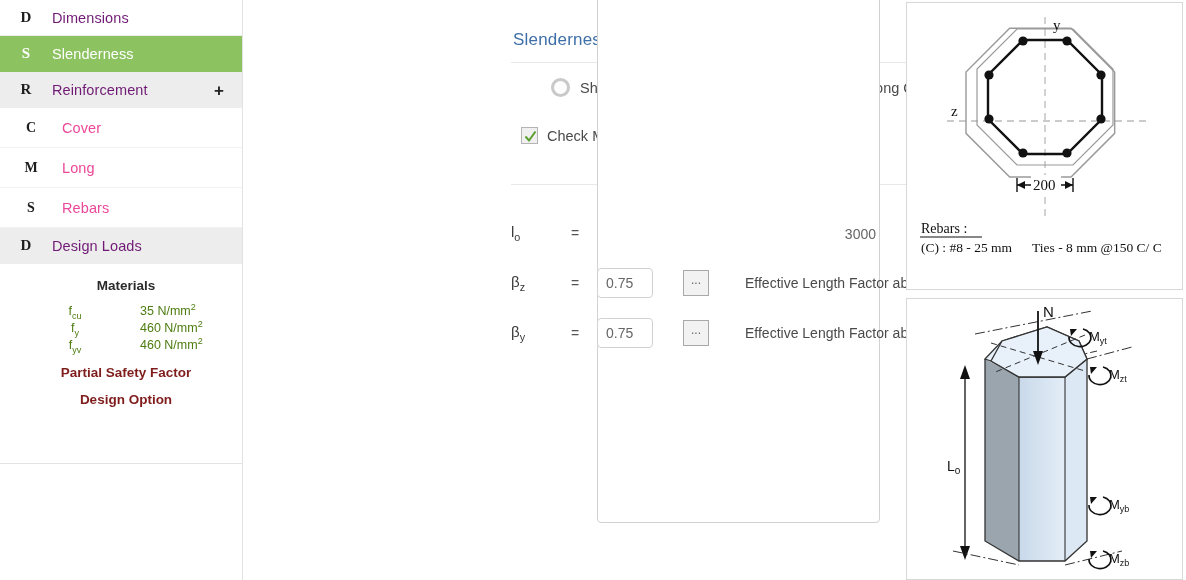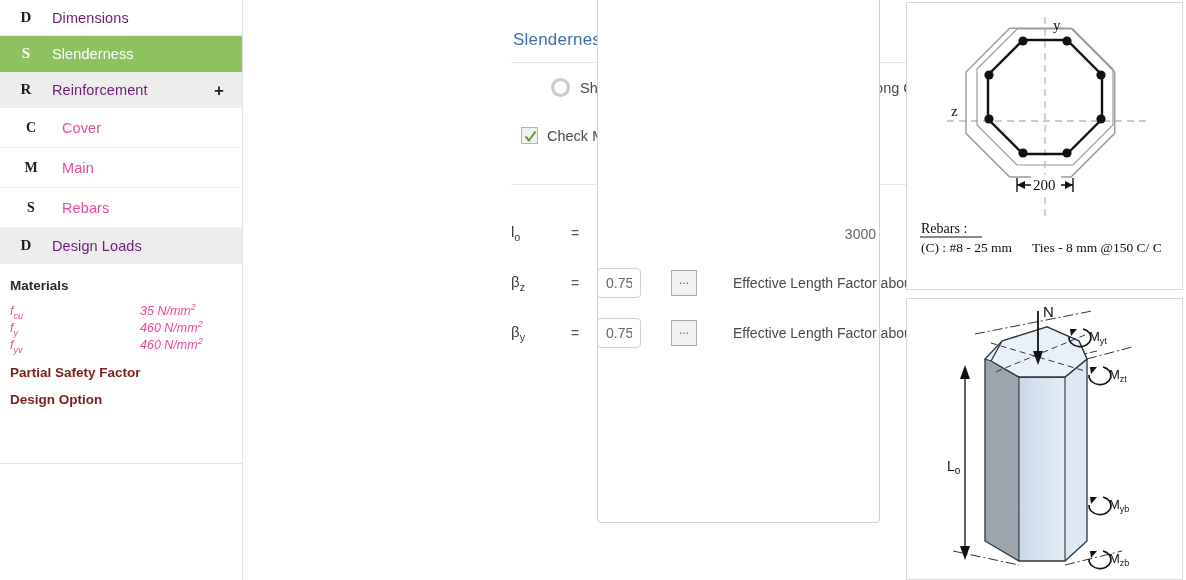--- a/index.html
+++ b/index.html
@@ -36,25 +36,25 @@
   .nav-item .label{font-size:14.5px;color:#701a75;letter-spacing:.1px;}
   .nav-item.active .label{color:#ffffff;}
   .nav-item .plus{
     position:absolute;right:18px;top:50%;transform:translateY(-50%);
     font-size:17px;font-weight:bold;color:#222;line-height:1;
   }
   .nav-item.sub .glyph{width:62px;flex:0 0 62px;font-size:14px;}
   .nav-item.sub{border-bottom:1px solid #f2f2f2;height:40px;}
   .nav-item.sub .label{color:#ec4899;}
 
-  .materials{padding:14px 0 0 10px;}
+  .materials{padding:14px 0 0 10px;text-align:center;}
   .materials h4{
     margin:0 0 9px 0;font-size:13.5px;font-weight:bold;color:#2b2b2b;
   }
-  .mat-row{display:flex;align-items:baseline;height:17px;font-size:12.5px;color:#ec4899;font-style:italic;}
+  .mat-row{display:flex;align-items:baseline;height:17px;font-size:12.5px;color:#4d7c0f;}
   .mat-sym{width:130px;flex:0 0 130px;}
   .mat-val{white-space:nowrap;}
   sub{font-size:.72em;}
   sup{font-size:.72em;}
   .mat-link{margin-top:12px;font-size:13.5px;font-weight:bold;color:#7f1d1d;}
   .sb-bottom-line{
     position:absolute;left:0;right:0;top:463px;height:1px;background:#e3e3e3;
   }
 
   
@@ -88,21 +88,21 @@
     box-sizing:border-box;position:relative;cursor:pointer;
   }
   .checkbox svg{position:absolute;left:1px;top:1px;}
   .check-label{font-size:14.5px;color:#4a4a4a;}
 
   .form{position:absolute;top:208px;left:268px;width:620px;}
   .frow{display:flex;align-items:center;height:50px;}
   .f-sym{width:60px;flex:0 0 60px;font-size:15px;color:#3a3a3a;}
   .f-eq{width:26px;flex:0 0 26px;font-size:14px;color:#555;}
   .f-input{
-    width:44px;height:30px;border:1px solid #d2d2d2;border-radius:4px;
+    width:56px;height:30px;border:1px solid #d2d2d2;border-radius:4px;
     background:#fff;box-sizing:border-box;font-family:"Liberation Sans",sans-serif;
     font-size:14px;color:#666;padding:0 8px;outline:none;
   }
   .f-input.right{text-align:right;}
   .f-unit{width:66px;flex:0 0 66px;margin-left:26px;font-size:14px;color:#6a6a6a;}
   .ell-btn{
     width:26px;height:26px;margin-left:30px;border:1px solid #a9a9a9;
     background:#f2f2f2;box-sizing:border-box;cursor:pointer;
     display:flex;align-items:center;justify-content:center;
     font-size:12px;color:#666;line-height:1;padding-bottom:6px;
@@ -145,21 +145,21 @@
       <span class="plus">+</span>
     </div>
 
     <div class="nav-item sub">
       <span class="glyph">C</span>
       <span class="label">Cover</span>
     </div>
 
     <div class="nav-item sub">
       <span class="glyph">M</span>
-      <span class="label">Main</span>
+      <span class="label">Long</span>
     </div>
 
     <div class="nav-item sub">
       <span class="glyph">S</span>
       <span class="label">Rebars</span>
     </div>
 
     <div class="nav-item shade">
       <span class="glyph">D</span>
       <span class="label">Design Loads</span>

